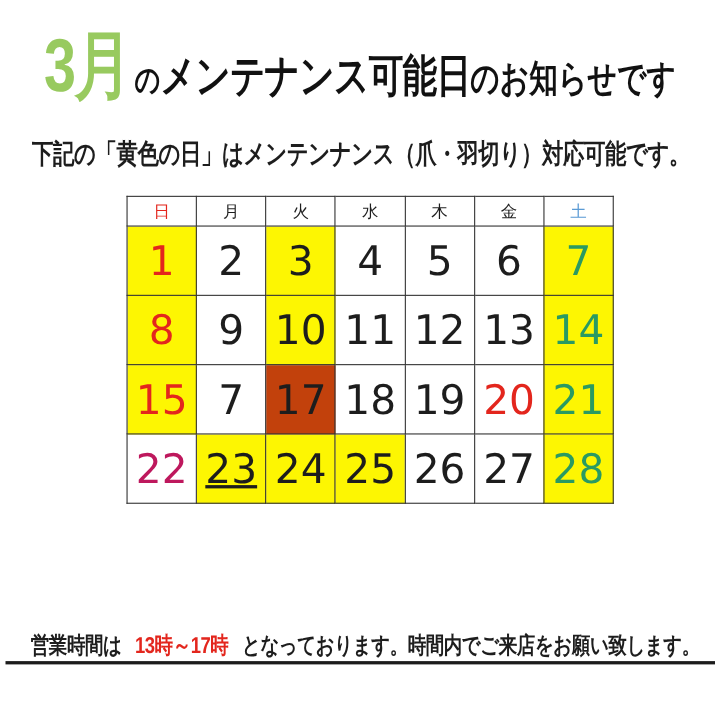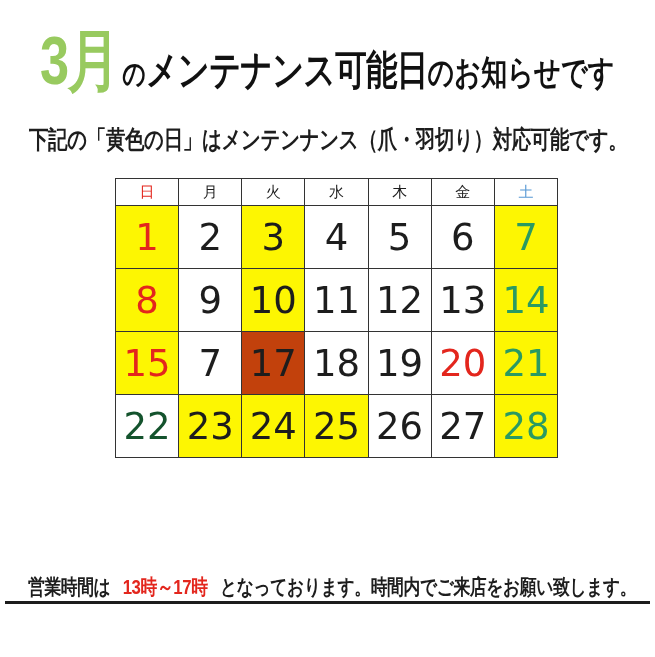--- a/index.html
+++ b/index.html
@@ -85,22 +85,22 @@
         <tr>
           <td style="color: rgb(227, 38, 29); background: rgb(253, 246, 2);">15</td>
           <td style="color: rgb(29, 29, 29);">7</td>
           <td style="color: rgb(29, 29, 29); background: #c2410c;">17</td>
           <td style="color: rgb(29, 29, 29);">18</td>
           <td style="color: rgb(29, 29, 29);">19</td>
           <td style="color: rgb(227, 38, 29);">20</td>
           <td style="color: rgb(42, 154, 98); background: rgb(253, 246, 2);">21</td>
         </tr>
         <tr>
-          <td style="color: #14532d;">22</td>
-          <td style="color: rgb(29, 29, 29); background: rgb(253, 246, 2);">23</td>
+          <td style="color: #be185d;">22</td>
+          <td style="color: rgb(29, 29, 29); background: rgb(253, 246, 2); text-decoration: underline;">23</td>
           <td style="color: rgb(29, 29, 29); background: rgb(253, 246, 2); margin-left: 16px;">24</td>
           <td style="color: rgb(29, 29, 29); background: rgb(253, 246, 2);">25</td>
           <td style="color: rgb(29, 29, 29);">26</td>
           <td style="color: rgb(29, 29, 29);">27</td>
           <td style="color: rgb(42, 154, 98); background: rgb(253, 246, 2);">28</td>
         </tr>
       </tbody>
   </table>
 
   <div class="footer">

